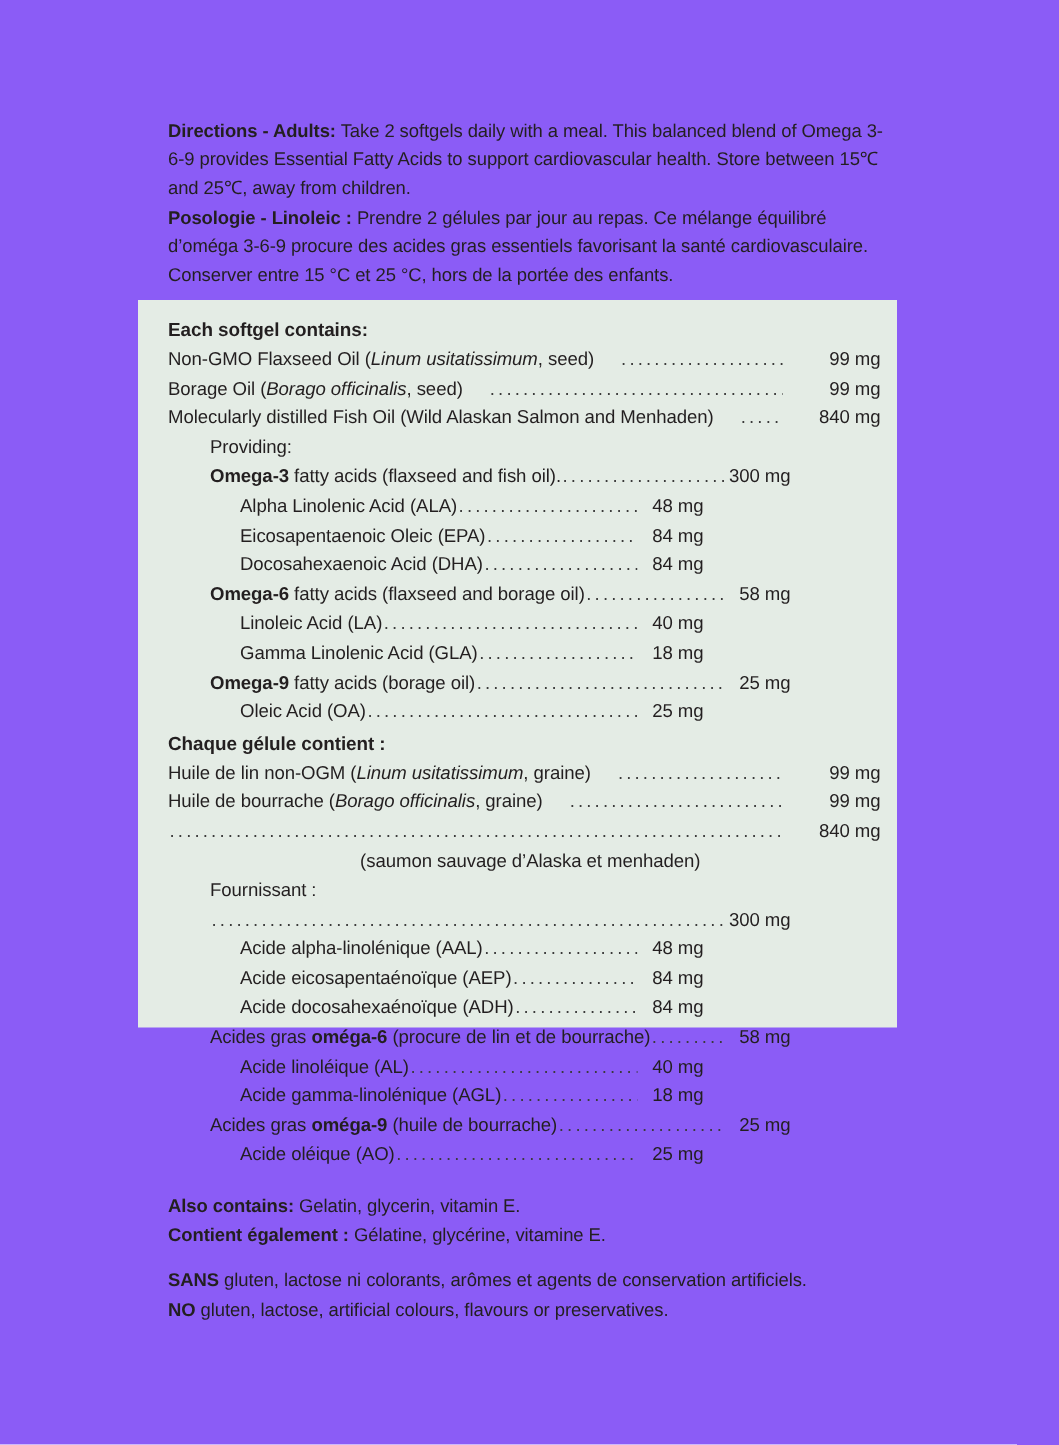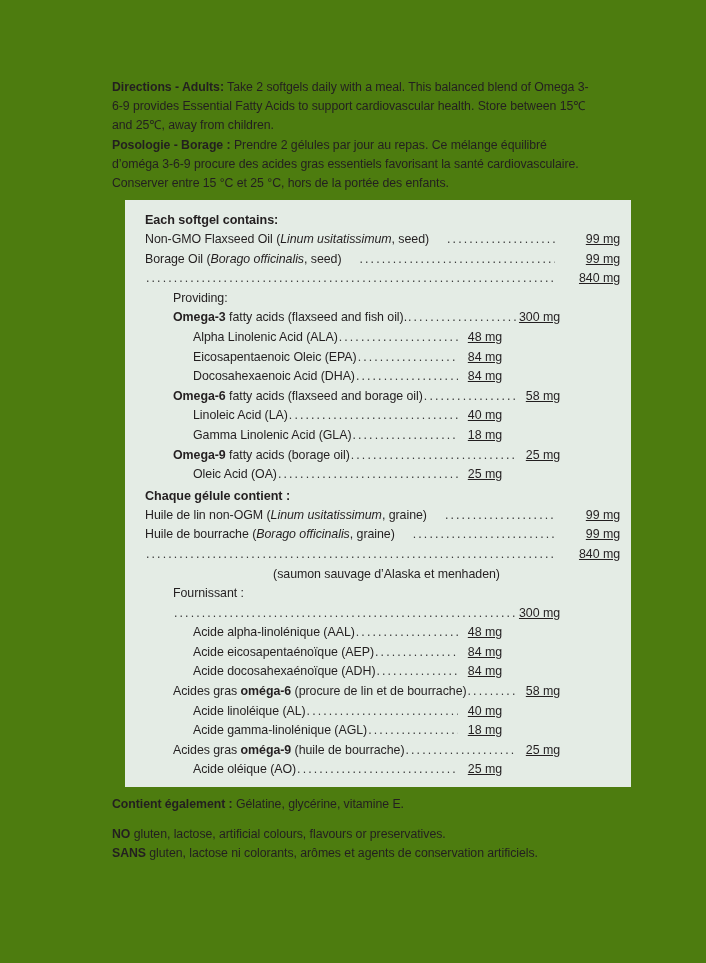--- a/index.html
+++ b/index.html
@@ -11,21 +11,21 @@
     width: 706px;
     height: 963px;
     font-family: "Liberation Sans", sans-serif;
     color: #231f20;
     -webkit-font-smoothing: antialiased;
   }
   .label-root {
     position: relative;
     width: 706px;
     height: 963px;
-    background: #4d7c0f;
+    background: #8b5cf6;
     overflow: hidden;
   }
 
   
   .directions {
     position: absolute;
     left: 112px;
     top: 78px;
     width: 480px;
   }
@@ -37,25 +37,24 @@
   }
   .dir-para + .dir-para { margin-top: 0px; }
   .dir-lead { font-weight: bold; }
 
   
   .panel {
     position: absolute;
     left: 92px;
     top: 200px;
     width: 506px;
-    height: 587px;
+    height: 485px;
     background: #e4ece5;
     box-sizing: border-box;
     padding: 10px 9px 8px 20px;
-    margin-left: 33px;
   }
 
   .panel-head {
     font-size: 12.6px;
     font-weight: bold;
     line-height: 20px;
     letter-spacing: -0.05px;
     margin: 0;
   }
   .panel-head.fr { margin-top: 1px; }
@@ -93,21 +92,21 @@
   .plain {
     font-size: 12.4px;
     line-height: 19.6px;
     letter-spacing: -0.05px;
     white-space: nowrap;
   }
   .b { font-weight: bold; }
   .i { font-style: italic; }
 
   
-  .amt { display: inline-block; min-width: 46px; text-decoration: underline; }
+  .amt { display: inline-block; min-width: 46px; }
   .lv1 .amt, .lv2 .amt { min-width: 42px; }
 
   
   .footer {
     position: absolute;
     left: 112px;
     top: 795px;
     width: 490px;
   }
   .foot-line {
@@ -118,37 +117,38 @@
   }
   .foot-gap { height: 11px; }
 </style>
 </head>
 <body>
 
 <div class="label-root">
 
   <div class="directions">
     <p class="dir-para"><span class="dir-lead">Directions - Adults:</span><span> Take 2 softgels daily with a meal. This balanced blend of Omega 3-6-9 provides Essential Fatty Acids to support cardiovascular health. Store between 15℃ and 25℃, away from children.</span></p>
-    <p class="dir-para"><span class="dir-lead">Posologie - Borage :</span><span> Prendre 2 gélules par jour au repas. Ce mélange équilibré d’oméga 3-6-9 procure des acides gras essentiels favorisant la santé cardiovasculaire. Conserver entre 15 °C et 25 °C, hors de la portée des enfants.</span></p>
+    <p class="dir-para"><span class="dir-lead">Posologie - Linoleic :</span><span> Prendre 2 gélules par jour au repas. Ce mélange équilibré d’oméga 3-6-9 procure des acides gras essentiels favorisant la santé cardiovasculaire. Conserver entre 15 °C et 25 °C, hors de la portée des enfants.</span></p>
   </div>
 
   <div class="panel">
     <h2 class="panel-head">Each softgel contains:</h2>
     <div>
         <div class="row lv0">
           <span class="nm"><span>Non-GMO Flaxseed Oil (</span><span class="i">Linum usitatissimum</span><span>, seed)</span></span>
           <span class="dots">........................................................................................................................</span>
           <span class="amt">99 mg</span>
         </div>
         <div class="row lv0">
           <span class="nm"><span>Borage Oil (</span><span class="i">Borago officinalis</span><span>, seed)</span></span>
           <span class="dots">........................................................................................................................</span>
           <span class="amt">99 mg</span>
         </div>
         <div class="row lv0">
+          <span class="nm"><span>Molecularly distilled Fish Oil (Wild Alaskan Salmon and Menhaden)</span></span>
           <span class="dots">........................................................................................................................</span>
           <span class="amt">840 mg</span>
         </div>
         <div class="plain lv1"><span class="nm"><span>Providing:</span></span></div>
         <div class="row lv1">
           <span class="nm"><span class="b">Omega-3</span><span> fatty acids (flaxseed and fish oil).</span></span>
           <span class="dots">........................................................................................................................</span>
           <span class="amt">300 mg</span>
         </div>
         <div class="row lv2">
@@ -251,19 +251,20 @@
         </div>
         <div class="row lv2">
           <span class="nm"><span>Acide oléique (AO)</span></span>
           <span class="dots">........................................................................................................................</span>
           <span class="amt">25 mg</span>
         </div>
       </div>
   </div>
 
   <div class="footer">
+    <p class="foot-line"><span class="b">Also contains:</span><span> Gelatin, glycerin, vitamin E.</span></p>
     <p class="foot-line"><span class="b">Contient également :</span><span> Gélatine, glycérine, vitamine E.</span></p>
     <div class="foot-gap"></div>
+    <p class="foot-line"><span class="b">SANS</span><span> gluten, lactose  ni colorants, arômes et agents de conservation artificiels.</span></p>
     <p class="foot-line"><span class="b">NO</span><span> gluten, lactose, artificial colours, flavours  or preservatives.</span></p>
-    <p class="foot-line"><span class="b">SANS</span><span> gluten, lactose  ni colorants, arômes et agents de conservation artificiels.</span></p>
   </div>
 
 </div>
 
 </body></html>

